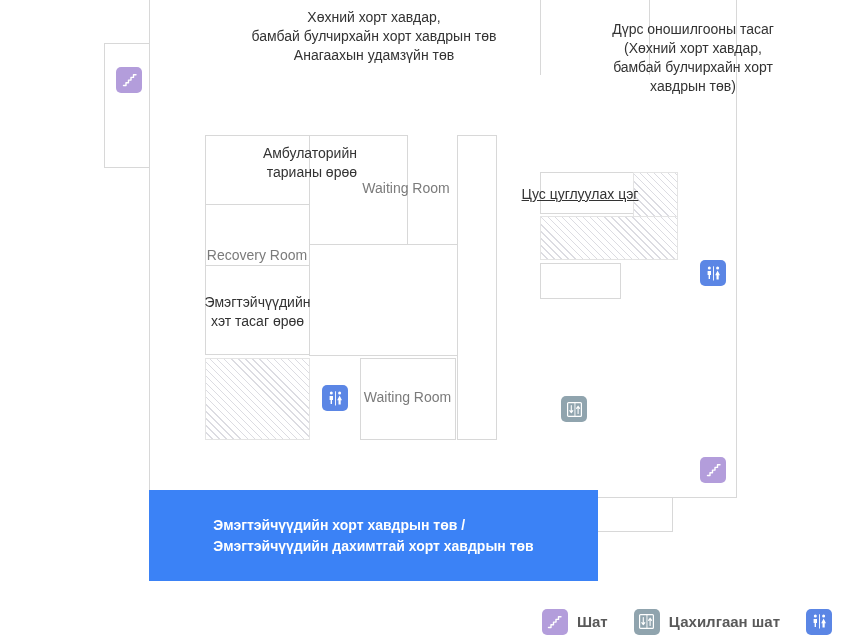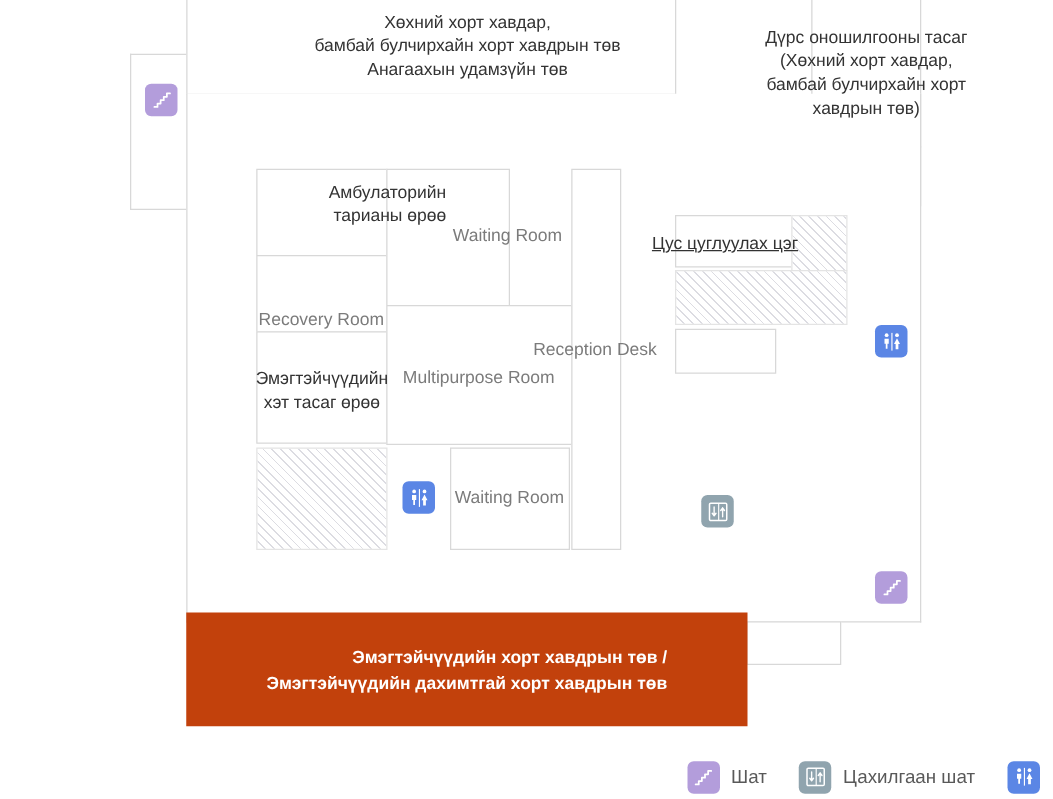--- a/index.html
+++ b/index.html
@@ -53,25 +53,25 @@
   }
   .label.gray {
     color: #7b7b7b;
     font-size: 14px;
     font-weight: 400;
   }
 
   
   #teal-banner {
     position: absolute;
-    background: #c2410c;
+    background: #3b82f6;
     display: flex;
     align-items: center;
     justify-content: center;
-    text-align: right;
+    text-align: left;
   }
   #teal-banner .banner-text {
     color: #ffffff;
     font-size: 14px;
     font-weight: bold;
     line-height: 1.45;
     white-space: pre-line;
   }
 
   
@@ -98,20 +98,21 @@
     display: flex;
     align-items: center;
     justify-content: flex-end;
     padding-right: 10px;
     gap: 26px;
   }
   .legend-item {
     display: flex;
     align-items: center;
     gap: 9px;
+    font-weight: bold;
   }
   .legend-swatch {
     width: 26px; height: 26px;
     border-radius: 5px;
     display: flex;
     align-items: center;
     justify-content: center;
     flex: 0 0 auto;
   }
   .legend-label {
@@ -167,25 +168,23 @@
   <div class="label dark" style="left:205px; top:144px; width:152px;text-align:right;">Амбулаторийн
 тарианы өрөө</div>
 
   <div class="label gray" style="left:196px; top:224px; width:122px;margin-top:22px;">Recovery Room</div>
 
   <div class="label dark" style="left:186px; top:293px; width:143px;">Эмэгтэйчүүдийн
 хэт тасаг өрөө</div>
 
   <div class="label gray" style="left:356px; top:179px; width:100px;">Waiting Room</div>
 
-  <div class="label gray" style="left:308px; top:292px; width:150px;">Multipurpose Room</div>
 
   <div class="label gray" style="left:359px; top:388px; width:97px;">Waiting Room</div>
 
-  <div class="label gray" style="left:417px; top:270px; width:118px;">Reception Desk</div>
 
   <div class="label dark" style="left:505px; top:185px; width:150px;text-decoration:underline;">Цус цуглуулах цэг</div>
 
   <div class="mapicon ic-stairs" style="left:116px; top:67px;">
     <svg width="15" height="14" viewBox="0 0 15 14" aria-hidden="true">
       <path d="M1.5 12.5 H4 V9.8 H6.5 V7.1 H9 V4.4 H11.5 V1.7 H14" fill="none" stroke="#ffffff" stroke-width="1.4" stroke-linecap="round" stroke-linejoin="round"></path>
     </svg>
   </div>
 
   <div class="mapicon ic-stairs" style="left:700px; top:457px;">

